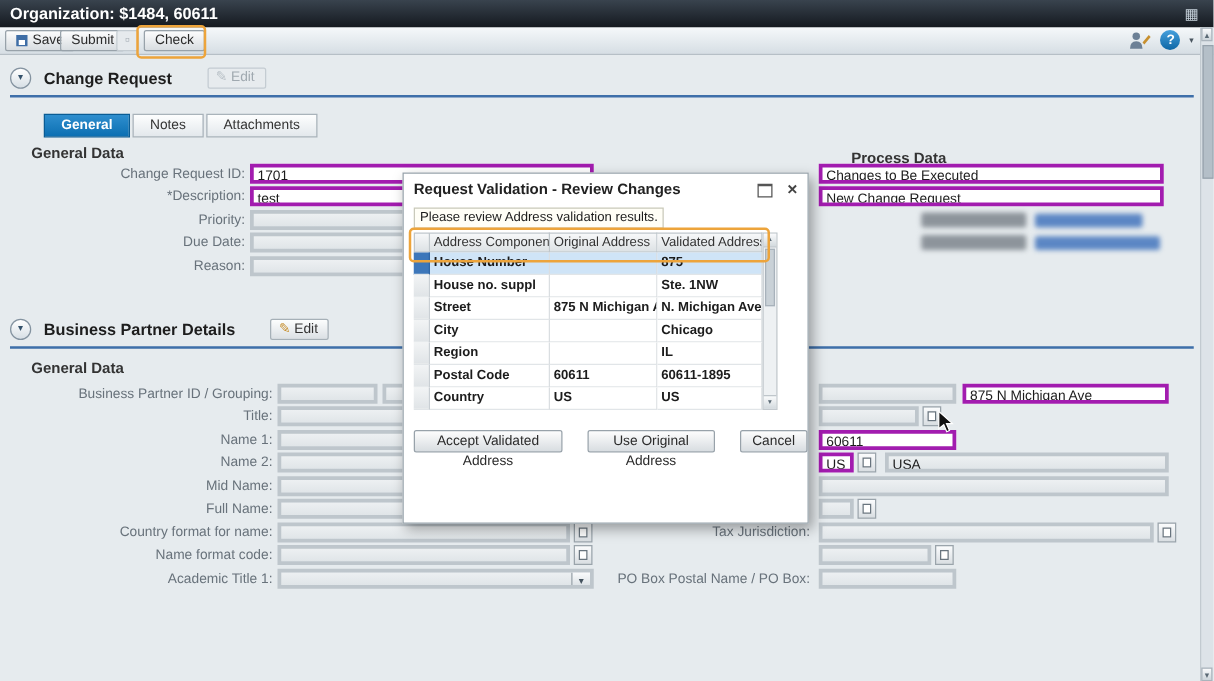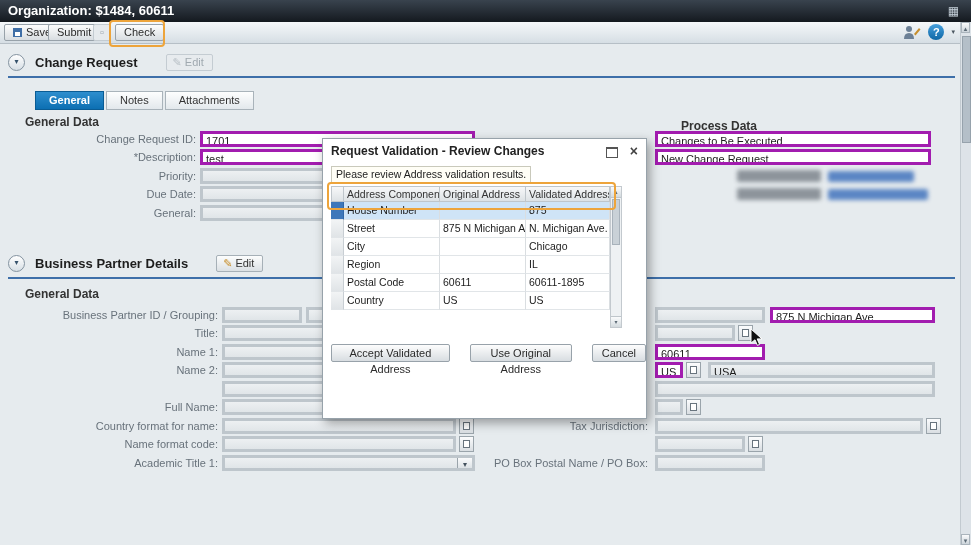--- a/index.html
+++ b/index.html
@@ -68,21 +68,21 @@
   .dlg-close{position:absolute;right:8px;top:2px;font-size:14px;font-weight:bold;color:#444;line-height:20px;}
   .dlg-msg{position:absolute;left:8px;top:27px;display:inline-block;border:1px solid #c9c9bb;background:#fffef6;
            font-size:10.5px;line-height:13px;padding:1px 4px;white-space:nowrap;z-index:6;}
   .tbl{position:absolute;left:8px;top:47px;width:291px;}
   .trow{display:flex;height:18px;}
   .thead{display:flex;height:16px;}
   .hc{box-sizing:border-box;height:16px;line-height:15px;font-size:10.5px;color:#333;padding:0 3px;
       background:linear-gradient(#f7f8f9,#dde2e5);border:1px solid #bfc6cb;border-left:none;white-space:nowrap;overflow:hidden;}
   .hc.first{border-left:1px solid #bfc6cb;padding:0;}
   .tc{box-sizing:border-box;height:18px;line-height:17px;font-size:10.5px;padding:0 3px;background:#fff;
-      border-right:1px solid #dadee1;border-bottom:1px solid #e1e5e8;white-space:nowrap;overflow:hidden;}
+      border-right:1px solid #dadee1;border-bottom:1px solid #e1e5e8;white-space:nowrap;overflow:hidden;font-weight:bold;}
   .tc.sel-cell{background:linear-gradient(#f2f4f5,#e0e4e7);border-right:1px solid #c8ced3;padding:0;}
   .trow.selected .tc{background:#cfe4f7;}
   .trow.selected .tc.sel-cell{background:#3d77ba;border-right-color:#2f66a6;}
   .tbl-sb{position:absolute;left:279px;top:0;width:12px;height:142px;background:#eef1f3;border:1px solid #c3c9ce;box-sizing:border-box;}
   .tbl-sb .ar{position:absolute;left:0;width:10px;height:10px;font-size:6px;line-height:10px;text-align:center;color:#5b6a75;
               background:linear-gradient(#fafbfc,#d3dade);border-bottom:1px solid #bfc6cb;}
   .tbl-thumb{position:absolute;left:1px;top:12px;width:8px;height:46px;background:#c9d1d7;border:1px solid #a8b2bb;box-sizing:border-box;}
   .dlg-btns{position:absolute;left:8px;top:205px;display:flex;gap:20px;}
   .dlg-btn{height:18px;line-height:16px;box-sizing:border-box;font-size:11px;padding:0 9px;border:1px solid #98a2aa;
            border-radius:2px;background:linear-gradient(#fdfdfd,#d8dde1);color:#2b2b2b;font-family:"Liberation Sans",sans-serif;}
@@ -157,21 +157,21 @@
   <div class="inp" style="left:200px;top:149px;width:275px;">test</div>
 
   <span class="lbl" style="left:4px;top:168px;width:192px;">Priority:</span>
   <div class="inp dis" style="left:200px;top:168px;width:275px;">
     <span class="dd">▾</span>
   </div>
 
   <span class="lbl" style="left:4px;top:186px;width:192px;">Due Date:</span>
   <div class="inp dis" style="left:200px;top:186px;width:275px;"></div>
 
-  <span class="lbl" style="left:4px;top:205px;width:192px;">General:</span>
+  <span class="lbl" style="left:4px;top:205px;width:192px;">Reason:</span>
   <div class="inp dis" style="left:200px;top:205px;width:275px;">
     <span class="dd">▾</span>
   </div>
 
   <div class="inp" style="left:655px;top:131px;width:276px;">Changes to Be Executed</div>
   <div class="inp" style="left:655px;top:149px;width:276px;">New Change Request</div>
   <span class="blur" style="left:737px;top:170px;width:84px;height:12px;background:#8d949b;"></span>
   <span class="blur" style="left:828px;top:171px;width:86px;height:11px;background:#5b86c4;"></span>
   <span class="blur" style="left:737px;top:188px;width:84px;height:12px;background:#8d949b;"></span>
   <span class="blur" style="left:828px;top:189px;width:100px;height:11px;background:#5b86c4;"></span>
@@ -193,20 +193,21 @@
 
   <span class="lbl" style="left:4px;top:325px;width:214px;">Title:</span>
   <div class="inp dis" style="left:222px;top:325px;width:253px;"></div>
 
   <span class="lbl" style="left:4px;top:344px;width:214px;">Name 1:</span>
   <div class="inp dis" style="left:222px;top:344px;width:253px;"></div>
 
   <span class="lbl" style="left:4px;top:362px;width:214px;">Name 2:</span>
   <div class="inp dis" style="left:222px;top:362px;width:253px;"></div>
 
+  <span class="lbl" style="left:4px;top:381px;width:214px;">Mid Name:</span>
   <div class="inp dis" style="left:222px;top:381px;width:253px;"></div>
 
   <span class="lbl" style="left:4px;top:399px;width:214px;">Full Name:</span>
   <div class="inp dis" style="left:222px;top:399px;width:253px;"></div>
 
   <span class="lbl" style="left:4px;top:418px;width:214px;">Country format for name:</span>
   <div class="inp dis" style="left:222px;top:418px;width:234px;"></div>
   <span class="vh" style="left:459px;top:418px;"></span>
 
   <span class="lbl" style="left:4px;top:436px;width:214px;">Name format code:</span>
@@ -263,20 +264,26 @@
       </div>
 
       <div class="trow selected">
         <span class="tc sel-cell" style="width:13px;"></span>
         <span class="tc" style="width:96px;">House Number</span>
         <span class="tc" style="width:86px;"></span>
         <span class="tc" style="width:84px;">875</span>
       </div>
       <div class="trow">
         <span class="tc sel-cell" style="width:13px;"></span>
+        <span class="tc" style="width:96px;">House no. suppl</span>
+        <span class="tc" style="width:86px;"></span>
+        <span class="tc" style="width:84px;">Ste. 1NW</span>
+      </div>
+      <div class="trow">
+        <span class="tc sel-cell" style="width:13px;"></span>
         <span class="tc" style="width:96px;">Street</span>
         <span class="tc" style="width:86px;">875 N Michigan Ave</span>
         <span class="tc" style="width:84px;">N. Michigan Ave.</span>
       </div>
       <div class="trow">
         <span class="tc sel-cell" style="width:13px;"></span>
         <span class="tc" style="width:96px;">City</span>
         <span class="tc" style="width:86px;"></span>
         <span class="tc" style="width:84px;">Chicago</span>
       </div>

